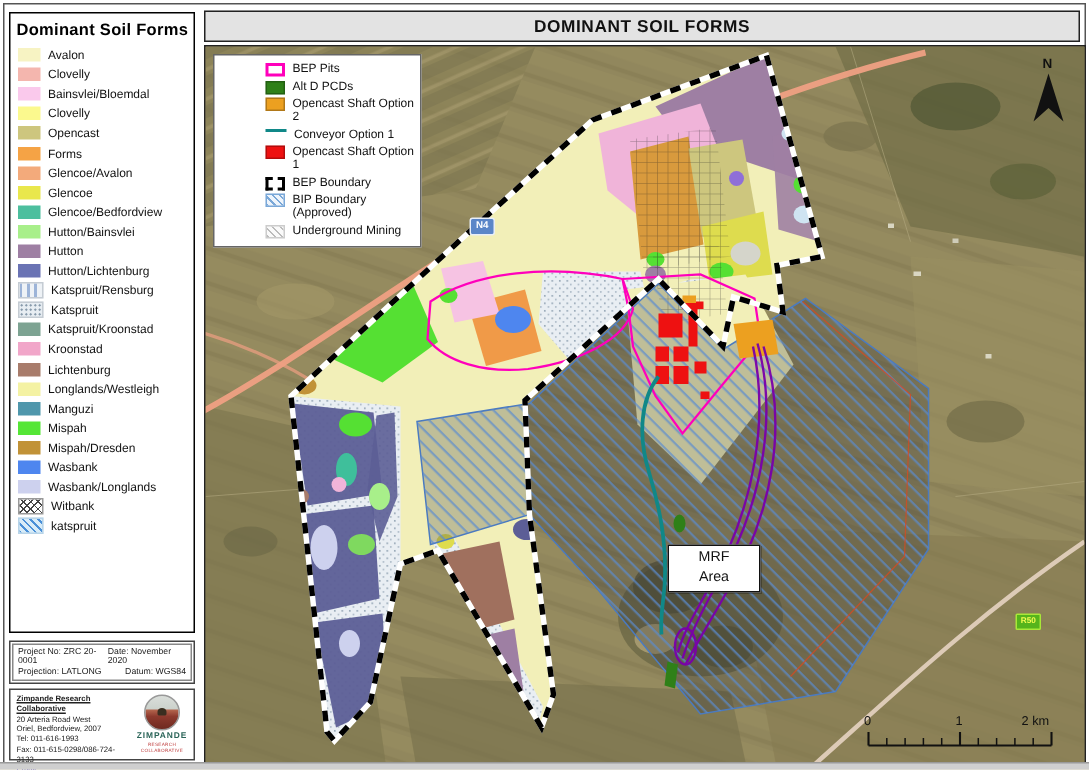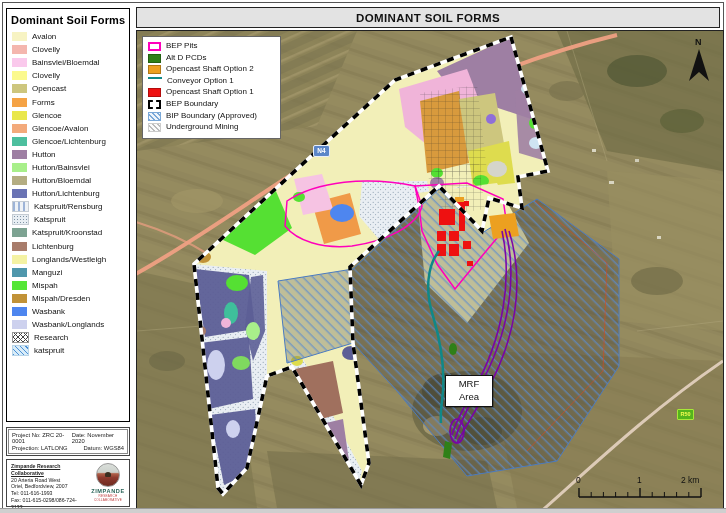--- a/index.html
+++ b/index.html
@@ -33,31 +33,31 @@
   .logo-sub{font-size:3.1px;color:#c04040;letter-spacing:.2px;}
 
   
   .title-bar{position:absolute;left:136px;top:7px;width:584px;height:21px;border:1.5px solid #222;background:#e3e3e3;box-sizing:border-box;display:flex;align-items:center;justify-content:center;font-size:11.5px;font-weight:700;letter-spacing:.4px;color:#111;}
 
   
   .map-area{position:absolute;left:136px;top:30px;width:586px;height:477px;border:1.5px solid #222;box-sizing:content-box;background:#8f855c;overflow:hidden;}
   .map-area svg{display:block;}
 
   .map-legend{position:absolute;left:5px;top:5px;width:139px;background:#fff;border:1px solid #666;box-sizing:border-box;padding:5px 3px 3px 5px;z-index:6;}
-  .ml-row{display:flex;align-items:flex-start;gap:5px;margin-bottom:2.6px;}
+  .ml-row{display:flex;align-items:flex-start;gap:5px;margin-bottom:2.6px;margin-left:29px;}
   .ml-label{font-size:8px;line-height:1.12;color:#111;}
   .ml-swatch{flex:none;box-sizing:border-box;}
   .ml-outline{width:13px;height:9px;background:#fff;border:2px solid #f0f;}
   .ml-line{width:14px;height:0;border-top:2.5px solid #7a00aa;}
   .ml-fill{width:13px;height:9px;border:.5px solid rgba(0,0,0,.25);}
   .ml-checker{width:13px;height:9px;background:#fff;border:2.5px dashed #000;}
   .ml-hatch{width:13px;height:9px;border:1px solid #7aa8d8;background:repeating-linear-gradient(45deg,#7aa8d8 0 1px,transparent 1px 3.5px),#eef4fb;}
   .ml-hatch-faint{width:13px;height:9px;border:1px solid #ccc;background:repeating-linear-gradient(45deg,#bbb 0 1px,transparent 1px 3.5px),#fafafa;}
 
-  .mrf-label{position:absolute;left:308px;top:344px;width:48px;height:32px;background:#fff;border:1.5px solid #111;box-sizing:border-box;z-index:5;text-align:center;font-size:9.5px;line-height:1.35;padding-top:2px;color:#111;box-shadow:1px 1px 0 rgba(0,0,0,.25);}
+  .mrf-label{position:absolute;left:308px;top:332px;width:62px;height:32px;background:#fff;border:1.5px solid #111;box-sizing:border-box;z-index:5;text-align:center;font-size:9.5px;line-height:1.35;padding-top:2px;color:#111;box-shadow:1px 1px 0 rgba(0,0,0,.25);}
   .road-shield{position:absolute;z-index:4;font-weight:700;text-align:center;}
   .n4-shield{left:176px;top:114px;width:15px;height:10px;background:#5b86c8;border:1px solid #e8eef8;border-radius:2px;color:#fff;font-size:6.5px;line-height:10px;}
   .r-shield{left:540px;top:378px;width:15px;height:9px;background:#55b41c;border:1px solid #a8e838;border-radius:1px;color:#f4fc50;font-size:5.5px;line-height:9px;}
 </style>
 </head>
 <body>
 
 <div class="frame"></div>
 
 <div class="soil-box">
@@ -81,60 +81,60 @@
       </div>
       <div class="soil-item">
         <span class="soil-swatch" style="background: rgb(205, 198, 126);"></span>
         <span class="soil-label">Opencast</span>
       </div>
       <div class="soil-item">
         <span class="soil-swatch" style="background: rgb(245, 163, 69);"></span>
         <span class="soil-label">Forms</span>
       </div>
       <div class="soil-item">
+        <span class="soil-swatch" style="background: rgb(243, 170, 123);"></span>
+        <span class="soil-label">Glencoe/Avalon</span>
+      </div>
+      <div class="soil-item">
         <span class="soil-swatch" style="background: rgb(233, 231, 76);"></span>
         <span class="soil-label">Glencoe</span>
       </div>
       <div class="soil-item">
-        <span class="soil-swatch" style="background: rgb(243, 170, 123);"></span>
-        <span class="soil-label">Glencoe/Avalon</span>
-      </div>
-      <div class="soil-item">
         <span class="soil-swatch" style="background: rgb(77, 191, 158);"></span>
-        <span class="soil-label">Glencoe/Lichtenburg</span>
+        <span class="soil-label">Glencoe/Bedfordview</span>
+      </div>
+      <div class="soil-item">
+        <span class="soil-swatch" style="background: rgb(168, 239, 138);"></span>
+        <span class="soil-label">Hutton/Bainsvlei</span>
       </div>
       <div class="soil-item">
         <span class="soil-swatch" style="background: rgb(158, 127, 163);"></span>
         <span class="soil-label">Hutton</span>
       </div>
       <div class="soil-item">
-        <span class="soil-swatch" style="background: rgb(168, 239, 138);"></span>
-        <span class="soil-label">Hutton/Bainsvlei</span>
-      </div>
-      <div class="soil-item">
-        <span class="soil-swatch" style="background: rgb(180, 173, 130);"></span>
-        <span class="soil-label">Hutton/Bloemdal</span>
-      </div>
-      <div class="soil-item">
         <span class="soil-swatch" style="background: rgb(106, 115, 180);"></span>
         <span class="soil-label">Hutton/Lichtenburg</span>
       </div>
       <div class="soil-item">
         <span class="soil-swatch pat-rensburg"></span>
         <span class="soil-label">Katspruit/Rensburg</span>
       </div>
       <div class="soil-item">
         <span class="soil-swatch pat-stipple"></span>
         <span class="soil-label">Katspruit</span>
       </div>
       <div class="soil-item">
         <span class="soil-swatch" style="background: rgb(125, 163, 146);"></span>
         <span class="soil-label">Katspruit/Kroonstad</span>
       </div>
       <div class="soil-item">
+        <span class="soil-swatch" style="background: rgb(241, 166, 201);"></span>
+        <span class="soil-label">Kroonstad</span>
+      </div>
+      <div class="soil-item">
         <span class="soil-swatch" style="background: rgb(168, 124, 107);"></span>
         <span class="soil-label">Lichtenburg</span>
       </div>
       <div class="soil-item">
         <span class="soil-swatch" style="background: rgb(244, 242, 163);"></span>
         <span class="soil-label">Longlands/Westleigh</span>
       </div>
       <div class="soil-item">
         <span class="soil-swatch" style="background: rgb(79, 151, 172);"></span>
         <span class="soil-label">Manguzi</span>
@@ -150,21 +150,21 @@
       <div class="soil-item">
         <span class="soil-swatch" style="background: rgb(78, 134, 239);"></span>
         <span class="soil-label">Wasbank</span>
       </div>
       <div class="soil-item">
         <span class="soil-swatch" style="background: rgb(205, 209, 238);"></span>
         <span class="soil-label">Wasbank/Longlands</span>
       </div>
       <div class="soil-item">
         <span class="soil-swatch pat-crosshatch"></span>
-        <span class="soil-label">Research</span>
+        <span class="soil-label">Witbank</span>
       </div>
       <div class="soil-item">
         <span class="soil-swatch pat-katsdash"></span>
         <span class="soil-label">katspruit</span>
       </div>
     </div>
 </div>
 
 <div class="proj-box">
   <div class="proj-inner">

